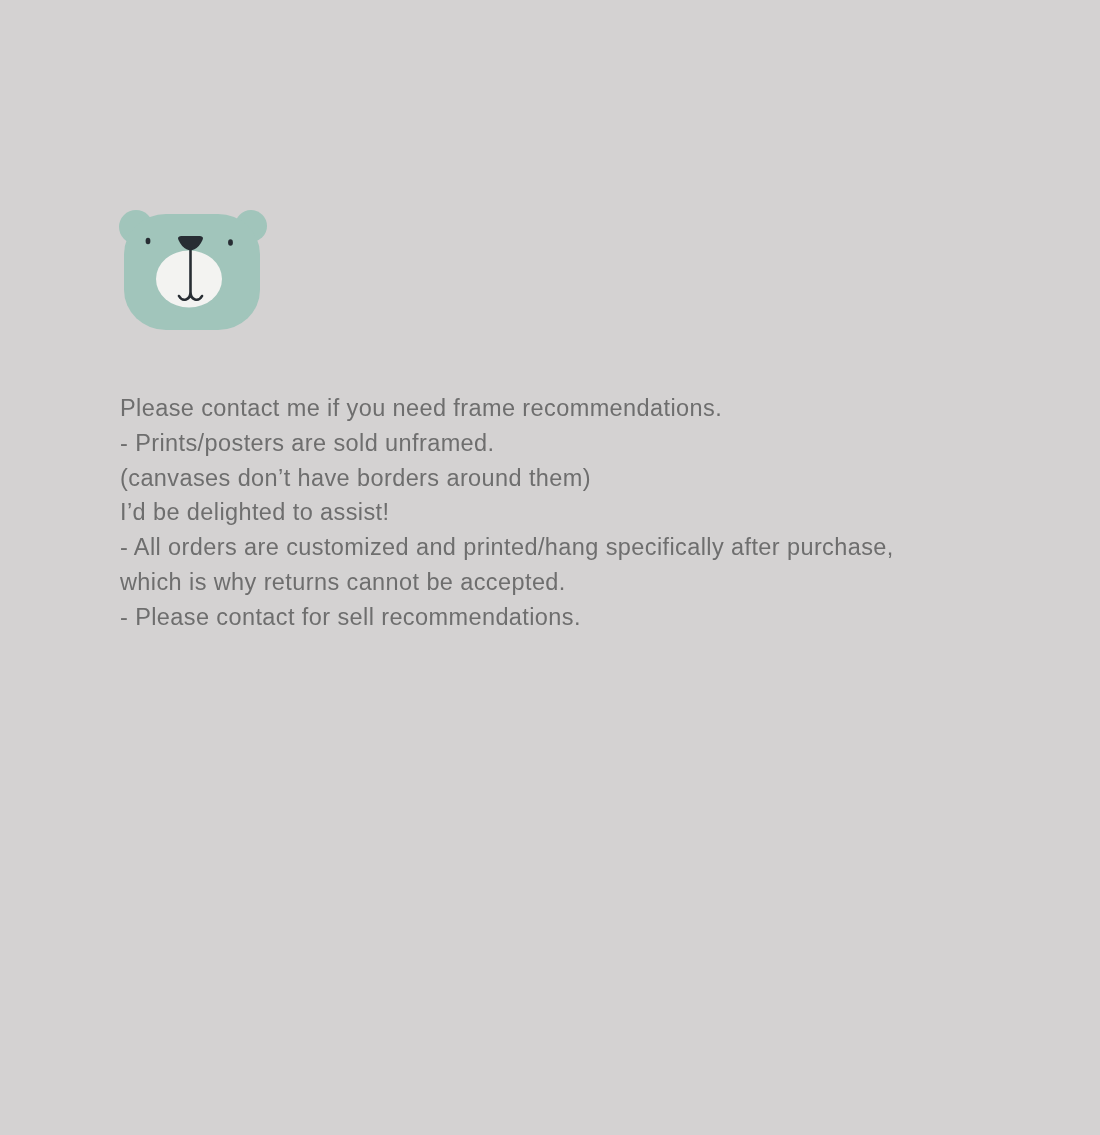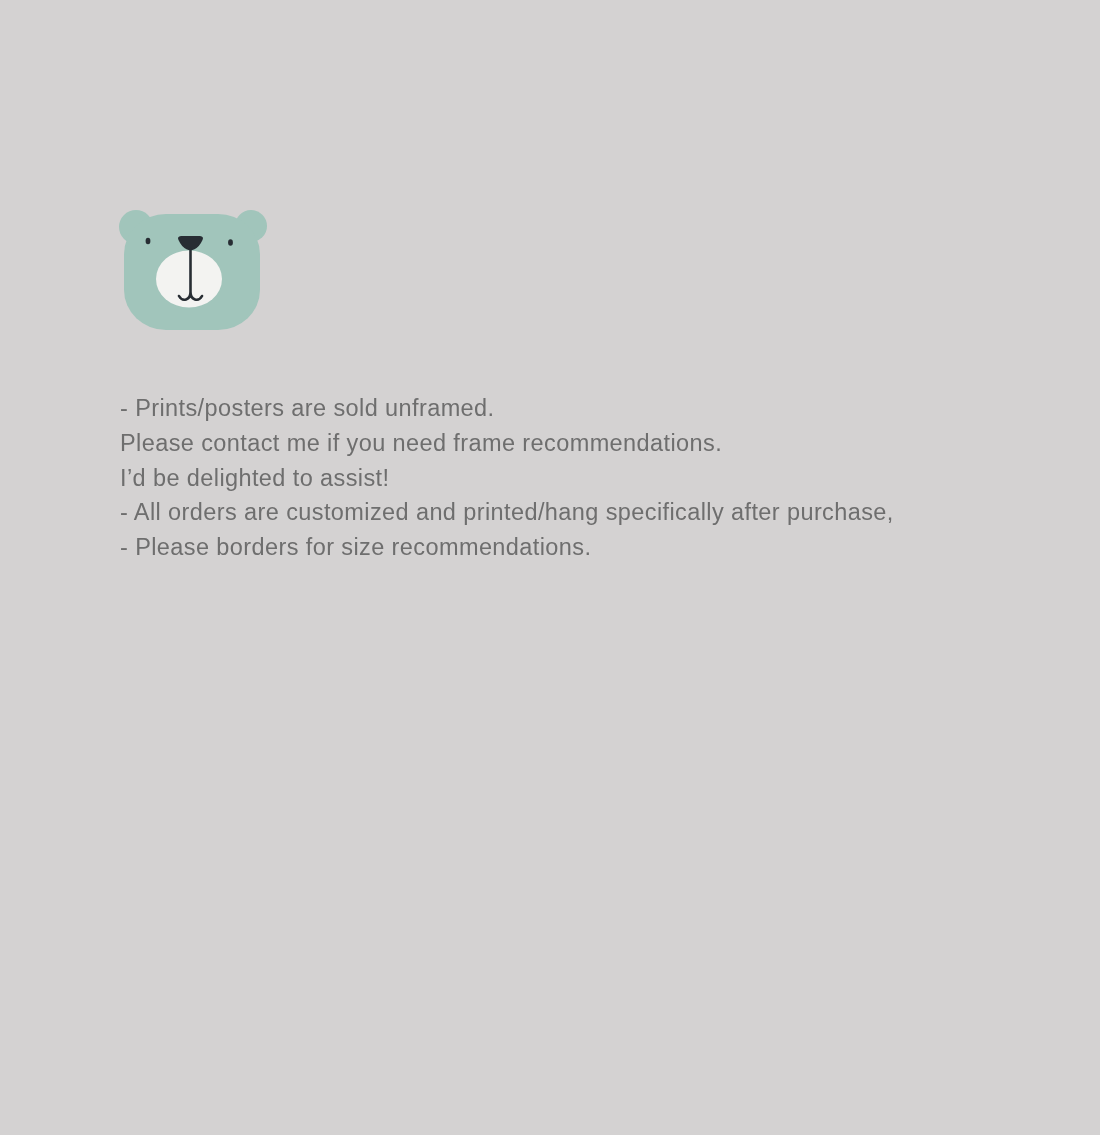--- a/index.html
+++ b/index.html
@@ -59,20 +59,22 @@
     <circle class="head-part" cx="141" cy="26" r="16"></circle>
     <rect class="head-part" x="14" y="14" width="136" height="116" rx="42" ry="40"></rect>
     <ellipse class="muzzle" cx="79" cy="79" rx="33" ry="28.5"></ellipse>
     <ellipse class="feature" cx="38" cy="41" rx="2.4" ry="3.3"></ellipse>
     <ellipse class="feature" cx="120.5" cy="42.5" rx="2.4" ry="3.3"></ellipse>
     <path class="feature" d="M68.5 40 Q66.8 36.6 71 36 L90 36 Q94.2 36.6 92.5 40 Q89.5 46.8 84.5 49.2 Q80.5 51 76.5 49.2 Q71.5 46.8 68.5 40 Z"></path>
     <path class="mouth" d="M80.5 49 L80.5 92 M80.5 92 C80.5 100 72.5 102.5 69 96 M80.5 92 C80.5 100 88.5 102.5 92 96"></path>
   </svg>
 
   <div class="description">
+    <div class="line">Please contact me if you need frame recommendations.</div>
     <div class="line">- Prints/posters are sold unframed.</div>
-    <div class="line">Please contact me if you need frame recommendations.</div>
+    <div class="line">(canvases don’t have borders around them)</div>
     <div class="line">I’d be delighted to assist!</div>
     <div class="line">- All orders are customized and printed/hang specifically after purchase,</div>
-    <div class="line">- Please borders for size recommendations.</div>
+    <div class="line">which is why returns cannot be accepted.</div>
+    <div class="line">- Please contact for sell recommendations.</div>
   </div>
 
 </div>
 
 </body></html>

